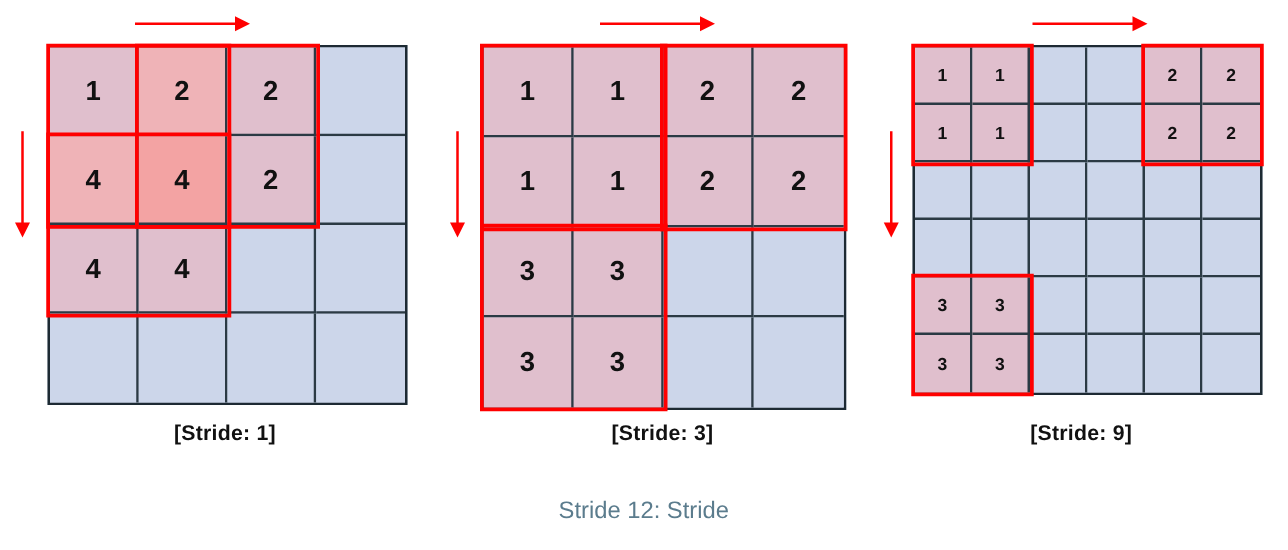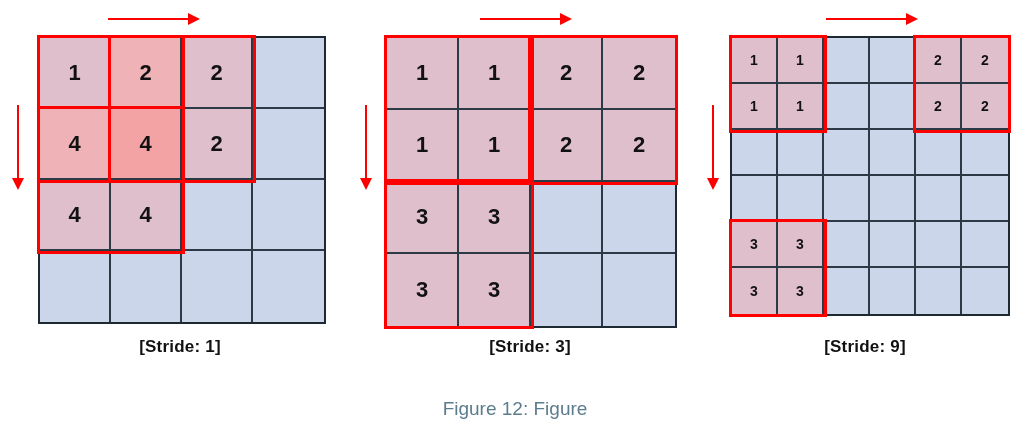--- a/index.html
+++ b/index.html
@@ -273,14 +273,14 @@
         <div class="shaft" style="width: 81px;"></div>
         <div class="head" style="left: 80px;"></div>
       </div>
       <div class="arrow-v" style="left: 6px; top: 105px; height: 85px;">
         <div class="shaft" style="height: 74px;"></div>
         <div class="head" style="top: 73px;"></div>
       </div>
       <div class="stride-label" style="top: 337px;">[Stride: 9]</div>
     </div>
 
-  <div class="caption">Figure 12: Figure</div>
+  <div class="caption">Stride 12: Stride</div>
 </div>
 
 </body></html>

